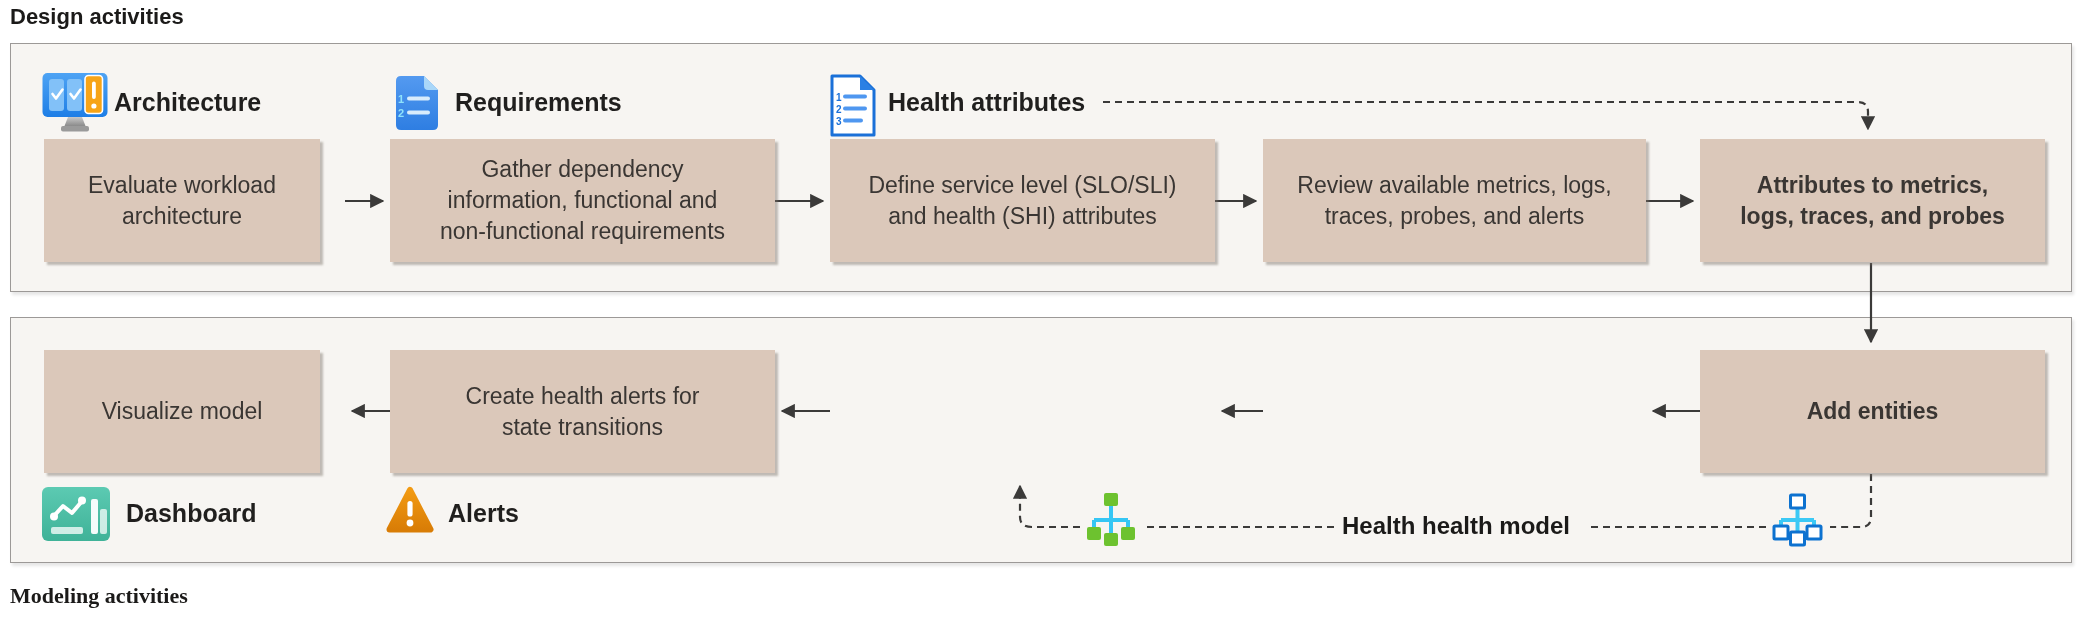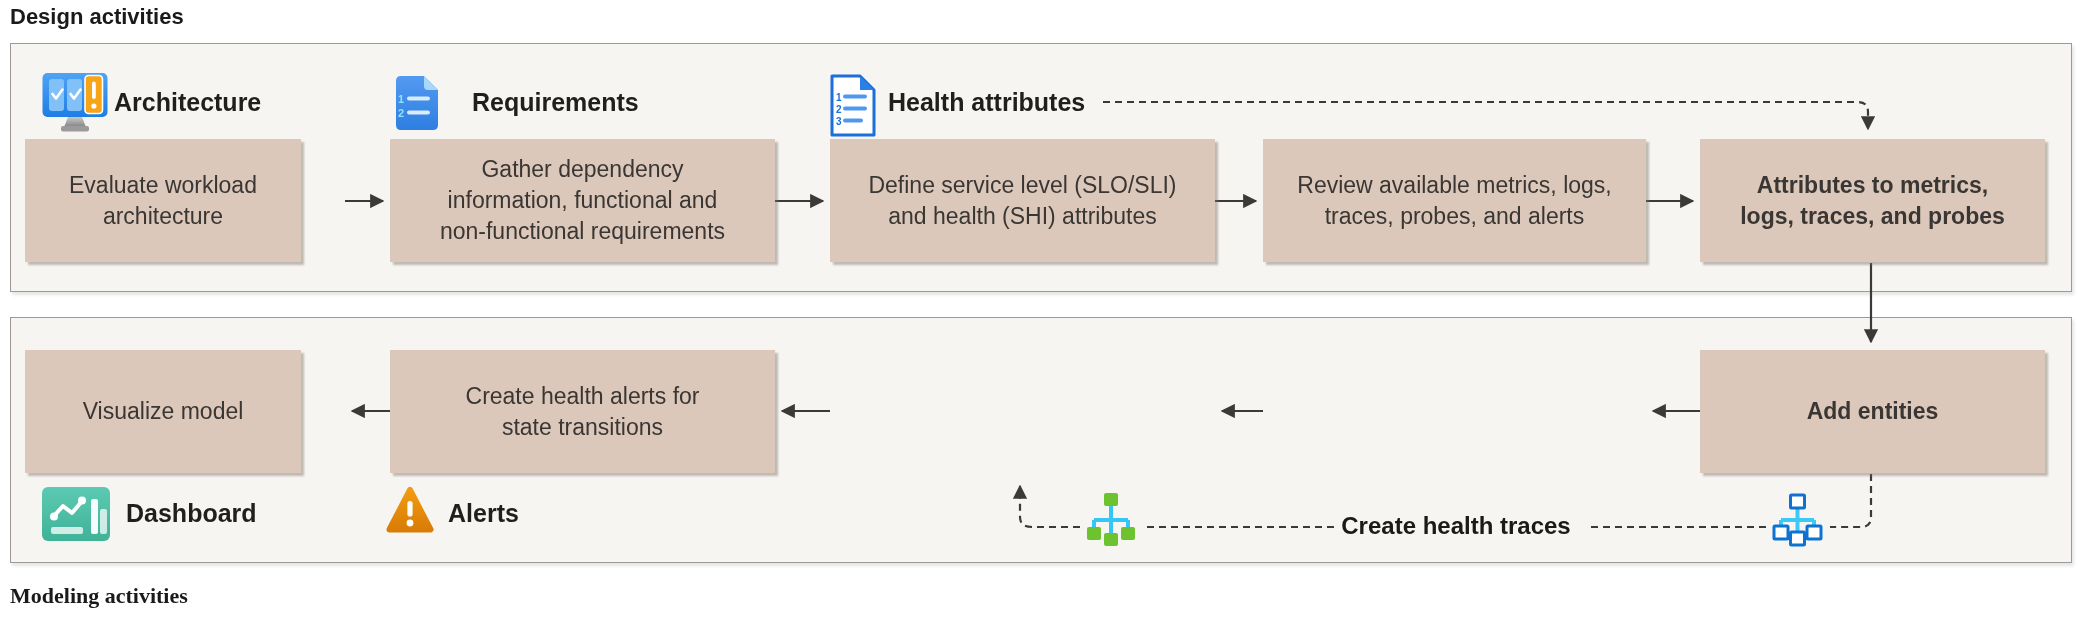--- a/index.html
+++ b/index.html
@@ -19,21 +19,21 @@
 
   .overlay { position:absolute; left:0; top:0; width:2094px; height:622px; pointer-events:none; }
 
   .box { position:absolute; background:#dbc8ba; color:#3a3633;
          box-shadow:3px 3px 2px rgba(122,113,104,0.45);
          font-size:23px; line-height:31px; text-align:center; white-space:pre-line;
          display:flex; align-items:center; justify-content:center; box-sizing:border-box;
          padding:0 8px; }
   .row1 { top:139px; height:123px; }
   .row2 { top:350px; height:123px; }
-  .b1 { left:25px;   width:276px; }
+  .b1 { left:44px;   width:276px; }
   .b2 { left:390px;  width:385px; }
   .b3 { left:830px;  width:385px; }
   .b4 { left:1263px; width:383px; }
   .b5 { left:1700px; width:345px;font-weight:bold; }
 
   .hlabel { position:absolute; font-size:25px; font-weight:bold; color:#201f1e; white-space:nowrap; }
   .icon   { position:absolute; display:block; }
 
   .flow-label { position:absolute; left:1340px; top:512px; width:232px; text-align:center;
                 font-size:24px; font-weight:bold; color:#1b1a19; white-space:nowrap; }
@@ -113,21 +113,21 @@
         </linearGradient>
       </defs>
       <path d="M5,0 H28 L42,14 V49 Q42,54 37,54 H5 Q0,54 0,49 V5 Q0,0 5,0 Z" fill="url(#rgrad)"></path>
       <path d="M28,0 L42,14 H32 Q28,14 28,10 Z" fill="#a9d7f9"></path>
       <text x="2" y="27" font-family="Liberation Sans, sans-serif" font-size="11" font-weight="bold" fill="#8fe2fb">1</text>
       <rect x="11" y="20.5" width="23" height="4" rx="2" fill="#d8ecfc"></rect>
       <text x="2" y="41" font-family="Liberation Sans, sans-serif" font-size="11" font-weight="bold" fill="#8fe2fb">2</text>
       <rect x="11" y="34.5" width="23" height="4" rx="2" fill="#d8ecfc"></rect>
     </svg>
   </span>
-  <span class="hlabel" style="left:472px; top:88px;">Requirements</span>
+  <span class="hlabel" style="left:455px; top:88px;">Requirements</span>
 
   <span class="icon" style="left:830px; top:74px;">
     <svg width="46" height="63" viewBox="0 0 46 63">
       <path d="M2,2 H30 L44,16 V61 H2 Z" fill="#ffffff" stroke="#1a70d8" stroke-width="3" stroke-linejoin="round"></path>
       <path d="M30,2 L44,16 H30 Z" fill="#2a80e4"></path>
       <text x="6" y="27" font-family="Liberation Sans, sans-serif" font-size="10" font-weight="bold" fill="#1a70d8">1</text>
       <rect x="13" y="20.5" width="24" height="4" rx="2" fill="#4f97f0"></rect>
       <text x="6" y="39" font-family="Liberation Sans, sans-serif" font-size="10" font-weight="bold" fill="#1a70d8">2</text>
       <rect x="13" y="32.5" width="24" height="4" rx="2" fill="#4f97f0"></rect>
       <text x="6" y="51" font-family="Liberation Sans, sans-serif" font-size="10" font-weight="bold" fill="#1a70d8">3</text>
@@ -195,21 +195,21 @@
           <path d="M11,29 V38"></path>
           <path d="M45,29 V38"></path>
       </g>
       <rect x="21" y="2" width="14" height="13" rx="2" fill="#6dc22f"></rect>
       <rect x="4" y="36" width="14" height="13" rx="2" fill="#6dc22f"></rect>
       <rect x="21" y="42" width="14" height="13" rx="2" fill="#6dc22f"></rect>
       <rect x="38" y="36" width="14" height="13" rx="2" fill="#6dc22f"></rect>
     </svg>
   </span>
 
-  <div class="flow-label">Create health traces</div>
+  <div class="flow-label">Health health model</div>
 
   <span class="icon" style="left:1770px; top:492px;">
     <svg width="55" height="55" viewBox="0 0 55 55">
       <g stroke="#3cc9f5" stroke-width="4" fill="none">
         <path d="M27.5,14 V40"></path>
           <path d="M11,28 H44"></path>
           <path d="M11,28 V34"></path>
           <path d="M44,28 V34"></path>
       </g>
       <g fill="#ffffff" stroke="#0d72d0" stroke-width="3">

